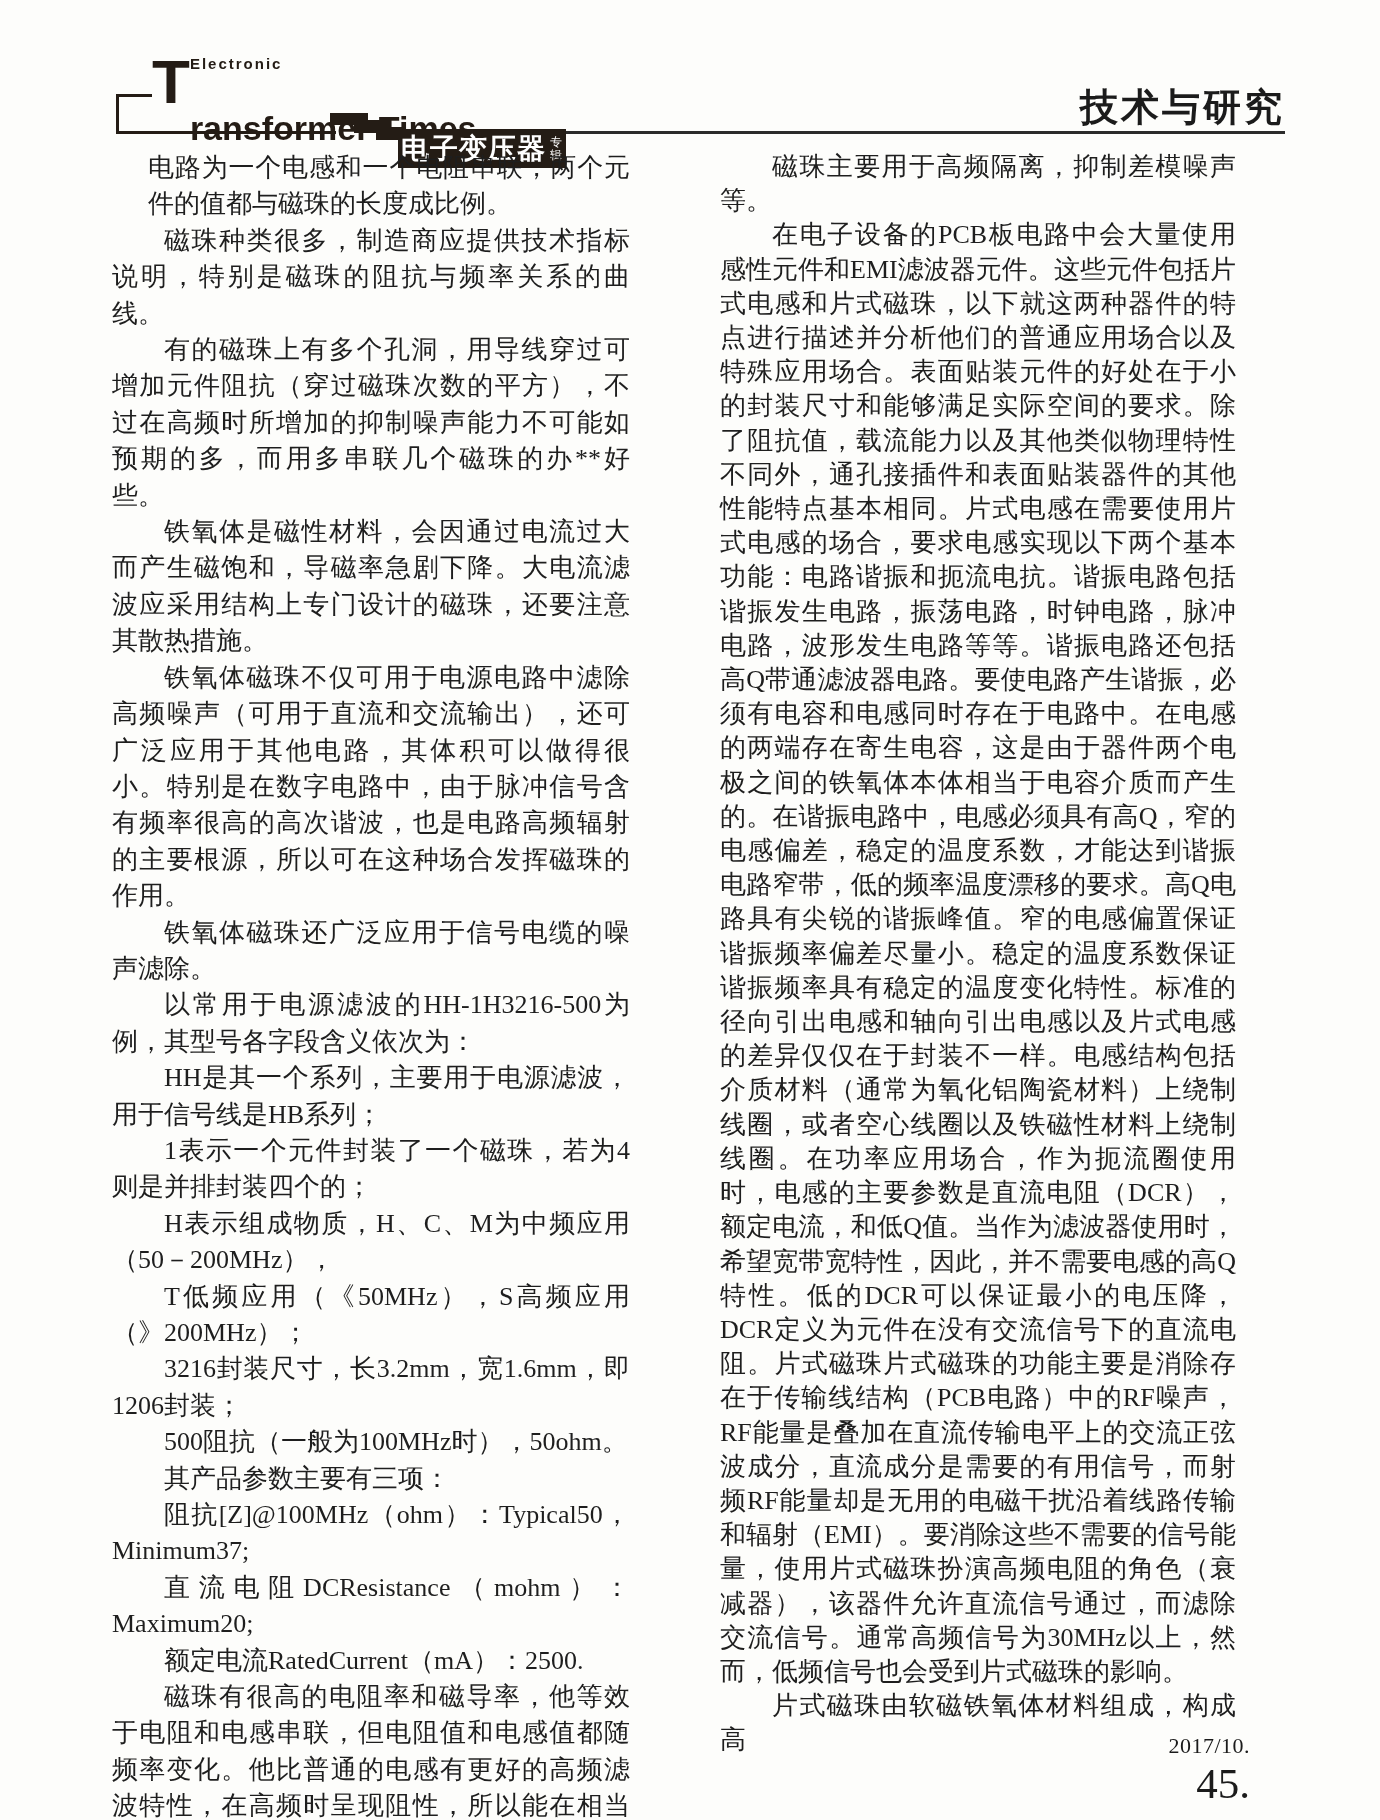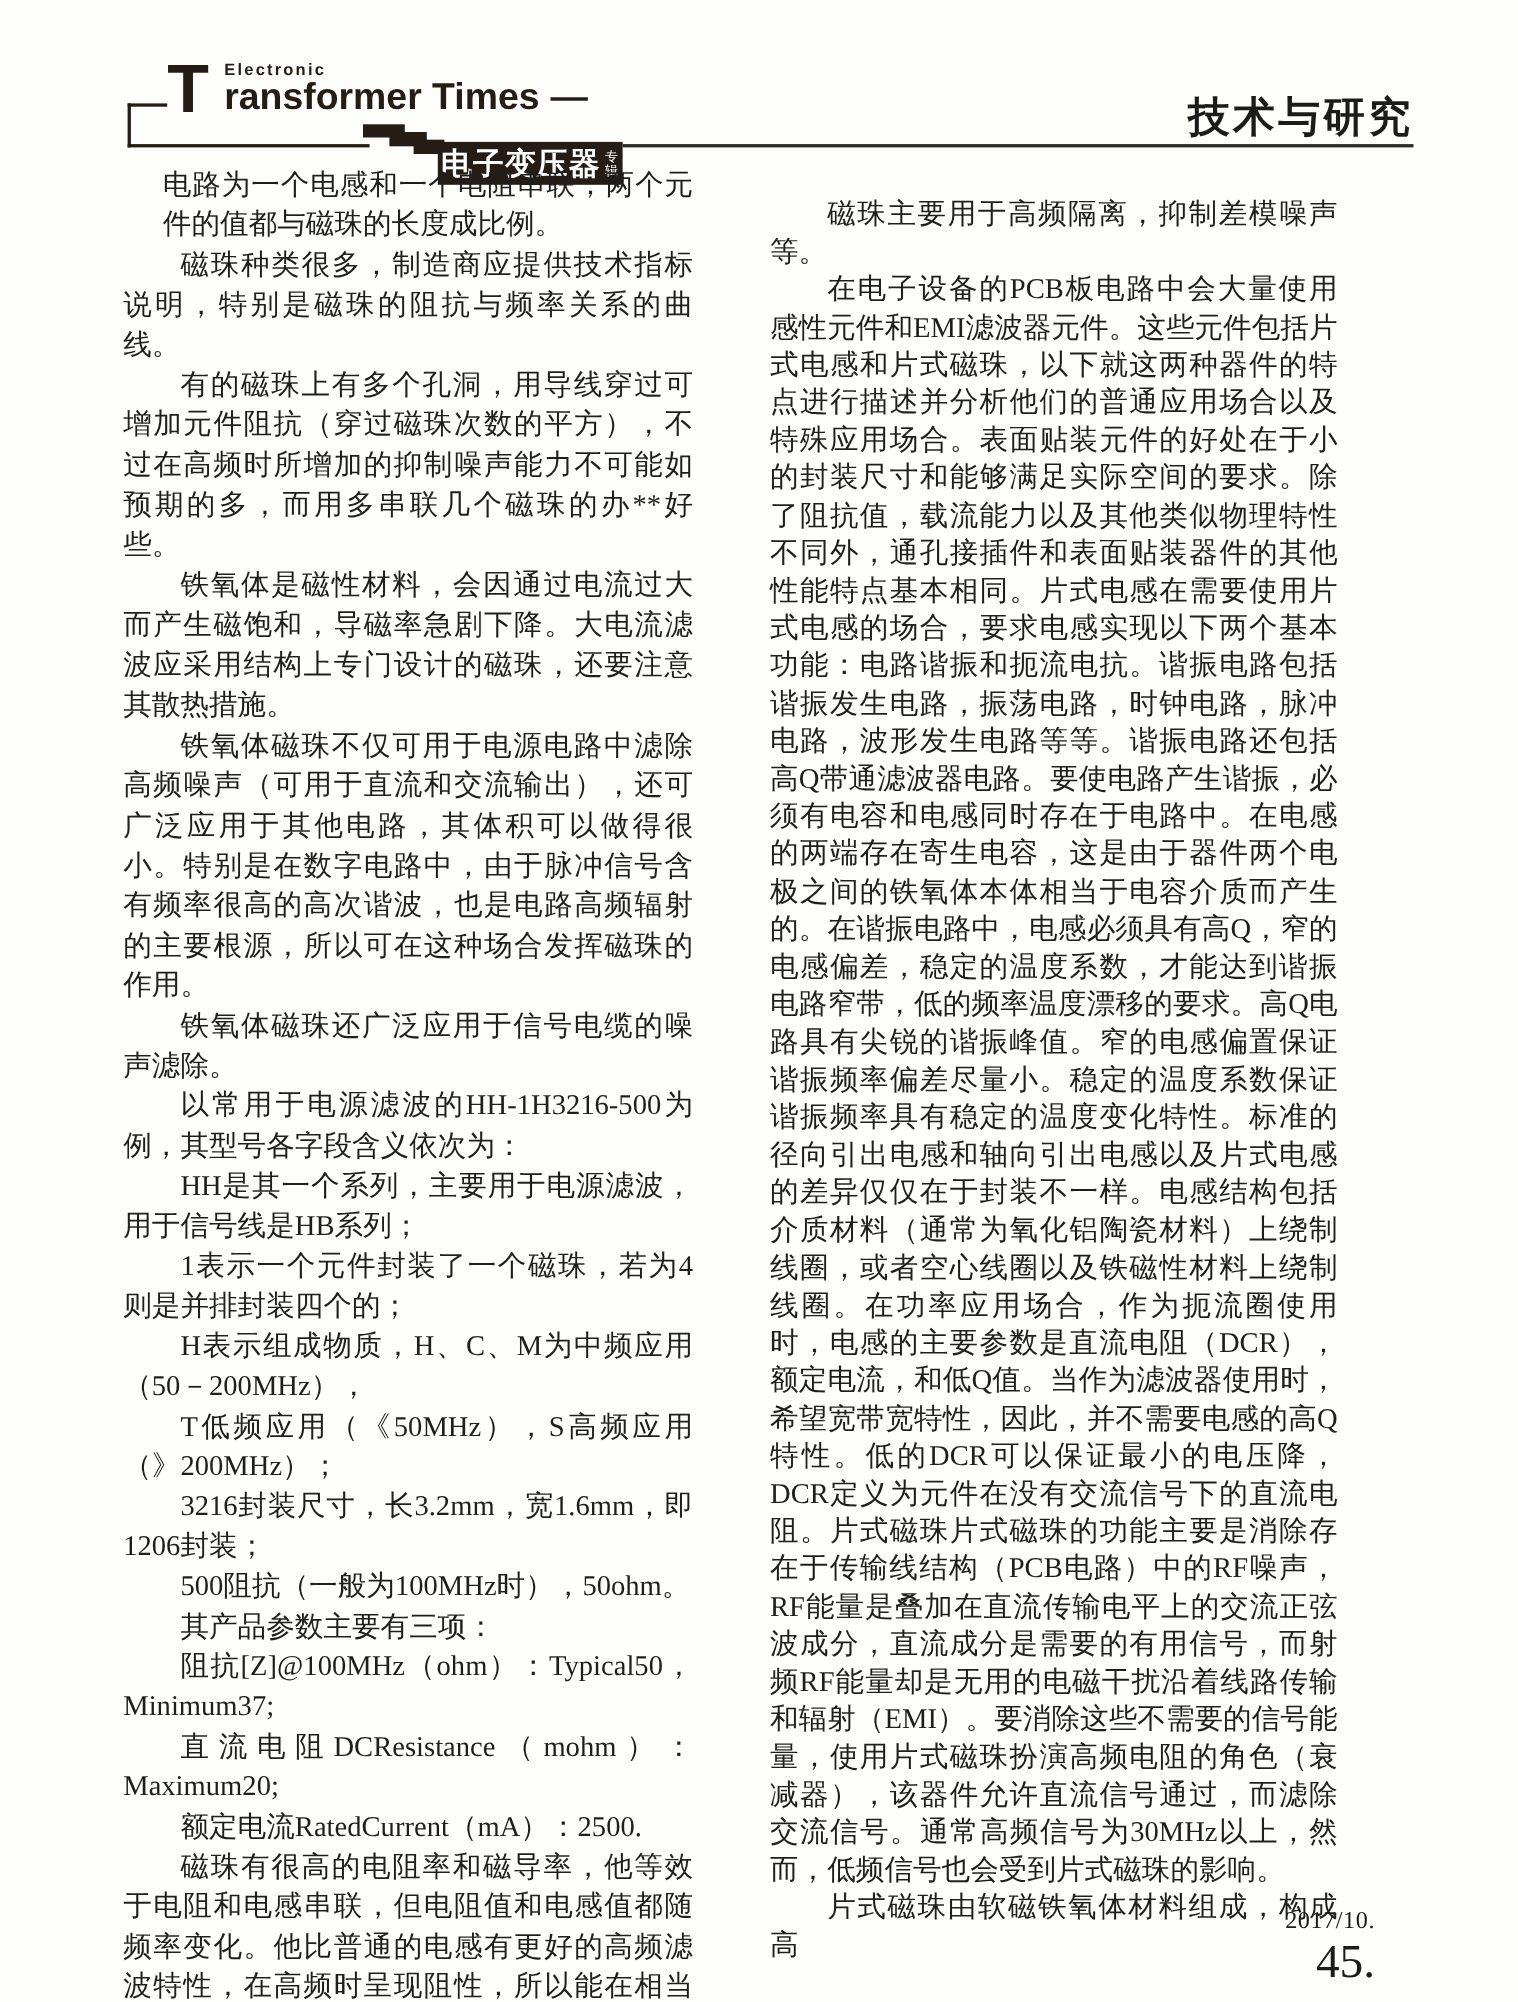--- a/index.html
+++ b/index.html
@@ -19,21 +19,21 @@
   .bracket-bottom{left:116px;top:131px;width:220px;height:3px;}
 
   .masthead{
     position:absolute;left:152px;top:56px;
     display:flex;align-items:flex-start;
     color:#241c15;
     font-family:"Liberation Sans","DejaVu Sans",sans-serif;
     font-weight:bold;
   }
   .big-t{font-size:62px;line-height:52px;letter-spacing:-2px;}
-  .masthead-right{display:flex;flex-direction:column;margin-left:16px;}
+  .masthead-right{display:flex;flex-direction:column;margin-left:2px;gap:40px;}
   .masthead-electronic{font-size:15px;letter-spacing:2px;line-height:16px;}
   .masthead-rest{font-size:34px;line-height:32px;letter-spacing:0px;white-space:nowrap;}
   .masthead-dash-txt{margin-left:10px;}
 
   .step{position:absolute;background:#241c15;}
   .step1{left:330px;top:113px;width:38px;height:12px;}
   .step2{left:354px;top:120px;width:34px;height:13px;}
   .step3{left:376px;top:127px;width:28px;height:13px;}
 
   .banner-box{
@@ -63,21 +63,21 @@
   .section-title{
     position:absolute;right:95px;top:88px;
     font-family:"Liberation Sans","DejaVu Sans",sans-serif;
     font-weight:bold;font-size:38px;letter-spacing:3px;
     color:#1b1b1b;line-height:1;
   }
 
   
   .col{position:absolute;top:150px;}
   .col-left{left:112px;width:518px;}
-  .col-right{left:700px;width:516px;margin-top:28px;}
+  .col-right{left:720px;width:516px;}
   .col p{
     margin:0;
     text-indent:2em;
     text-align:justify;
     text-justify:inter-ideograph;
     color:#1e1e1e;
   }
   .col-left p{font-size:26px;line-height:36.4px;}
   .col-right p{font-size:26px;line-height:34.2px;}
   .col-left p:first-child{text-indent:0;margin-left:36px;}

